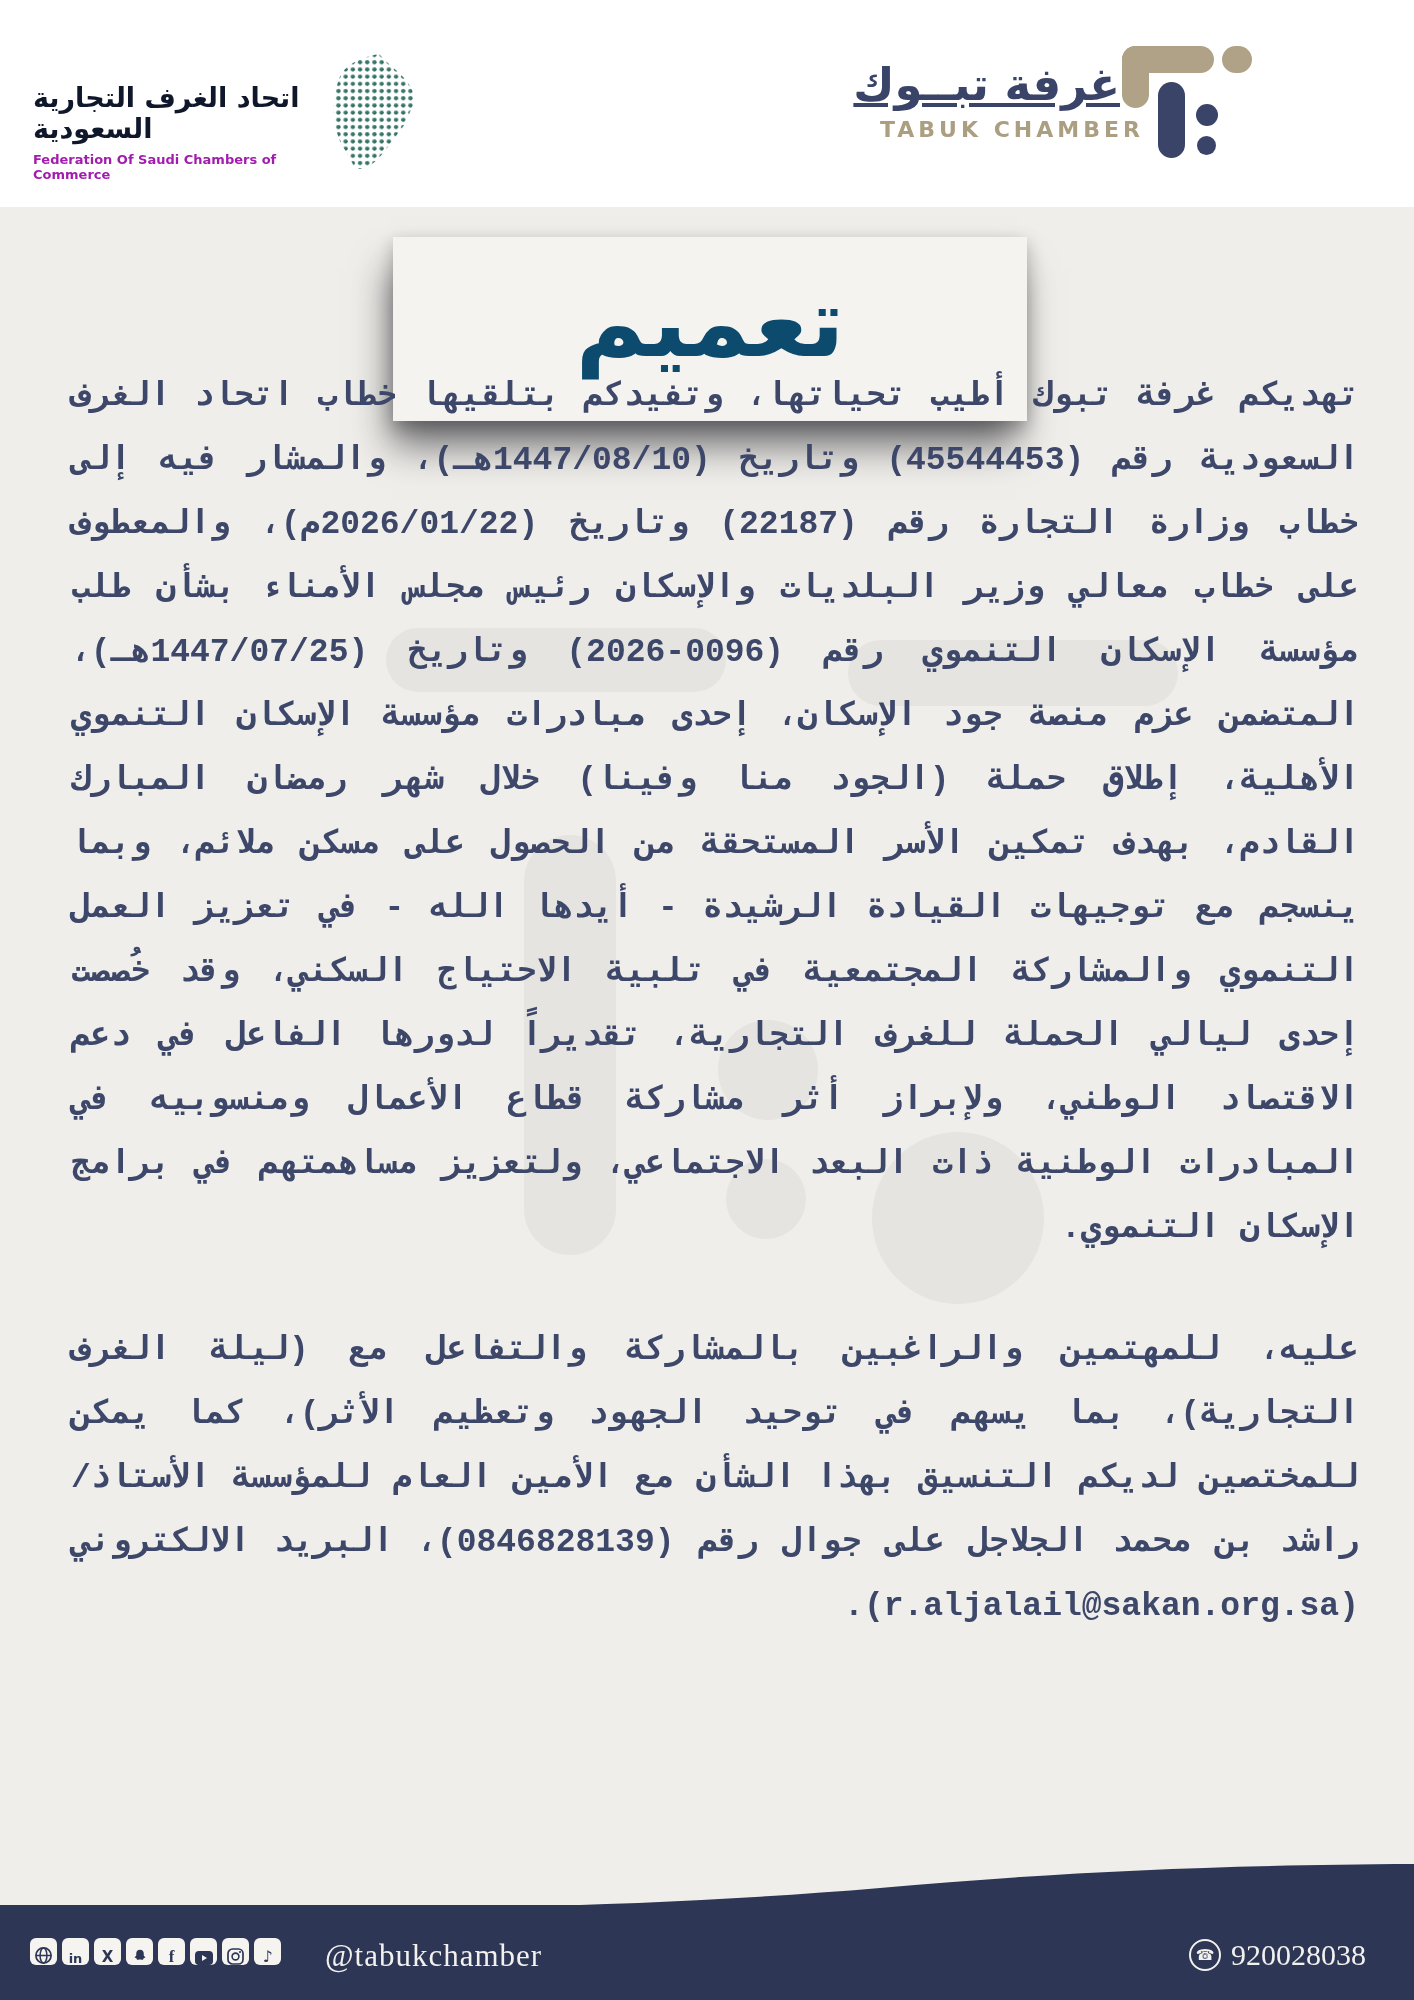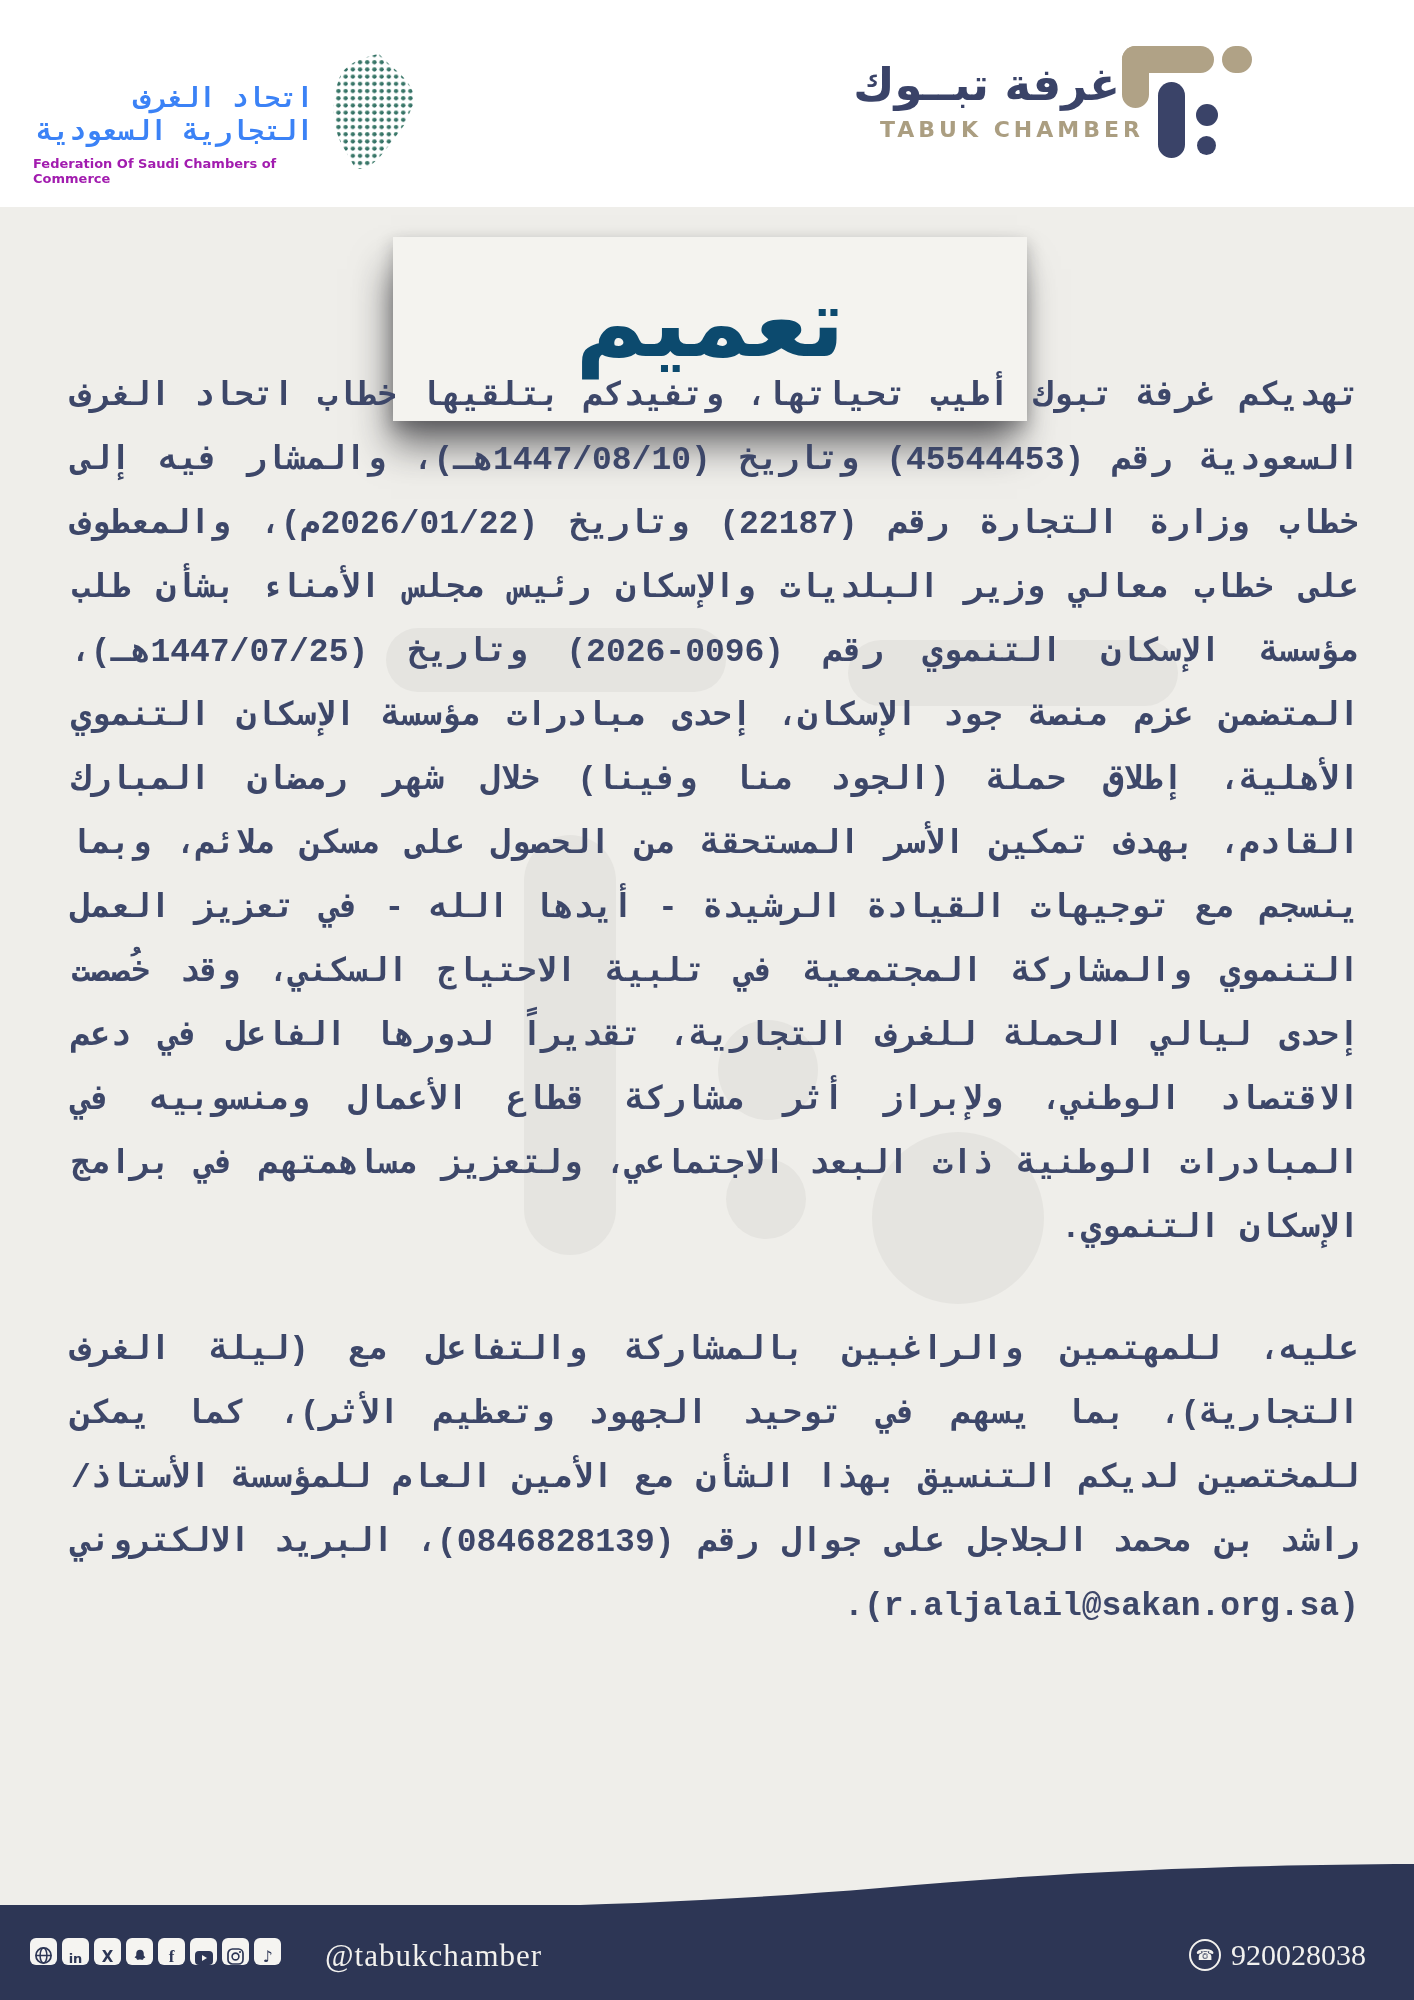--- a/index.html
+++ b/index.html
@@ -4,28 +4,28 @@
 <style>
   html,body{margin:0;padding:0;}
   .page{position:relative;width:1414px;height:2000px;background:#ffffff;overflow:hidden;
         font-family:"DejaVu Sans",sans-serif;}
 
   
   .header{position:absolute;top:0;left:0;width:1414px;height:207px;background:#ffffff;}
 
   .fed-logo{position:absolute;left:33px;top:52px;width:400px;height:125px;}
   .fed-text{position:absolute;left:0;top:30px;width:280px;}
-  .fed-ar{font-size:27px;font-weight:bold;color:#3b82f6;direction:rtl;text-align:right;font-family:Liberation Mono, monospace;}
+  .fed-ar{font-size:27px;font-weight:bold;color:#0f172a;direction:rtl;text-align:left;}
   .fed-en{margin-top:8px;font-size:13px;font-weight:bold;color:#a21caf;text-align:left;
           font-family:"DejaVu Sans",sans-serif;}
   .fed-map{position:absolute;left:288px;top:0px;}
 
   .tabuk-logo{position:absolute;left:880px;top:40px;width:510px;height:130px;}
   .tabuk-text{position:absolute;left:0;top:18px;width:240px;text-align:center;}
-  .tabuk-ar{font-size:45px;font-weight:bold;color:#3a4368;direction:rtl;white-space:nowrap;text-align:center;}
+  .tabuk-ar{font-size:45px;font-weight:bold;color:#3a4368;direction:rtl;white-space:nowrap;text-align:center;text-decoration:underline;}
   .tabuk-en{margin-top:6px;font-size:22px;color:#ab9e81;letter-spacing:4px;font-weight:bold;white-space:nowrap;}
   .mark{position:absolute;left:242px;top:0px;width:130px;height:120px;}
   .mark span{position:absolute;display:block;}
   .m-tanbar {left:0;top:6px;width:92px;height:27px;border-radius:14px;background:#b0a286;}
   .m-tanleg {left:0;top:6px;width:27px;height:62px;border-radius:14px;background:#b0a286;}
   .m-tandash{left:100px;top:6px;width:30px;height:27px;border-radius:14px;background:#b0a286;}
   .m-navybar{left:36px;top:42px;width:27px;height:76px;border-radius:14px;background:#3a4368;}
   .m-dot1{left:74px;top:64px;width:22px;height:22px;border-radius:50%;background:#3a4368;}
   .m-dot2{left:75px;top:96px;width:19px;height:19px;border-radius:50%;background:#3a4368;}
 

